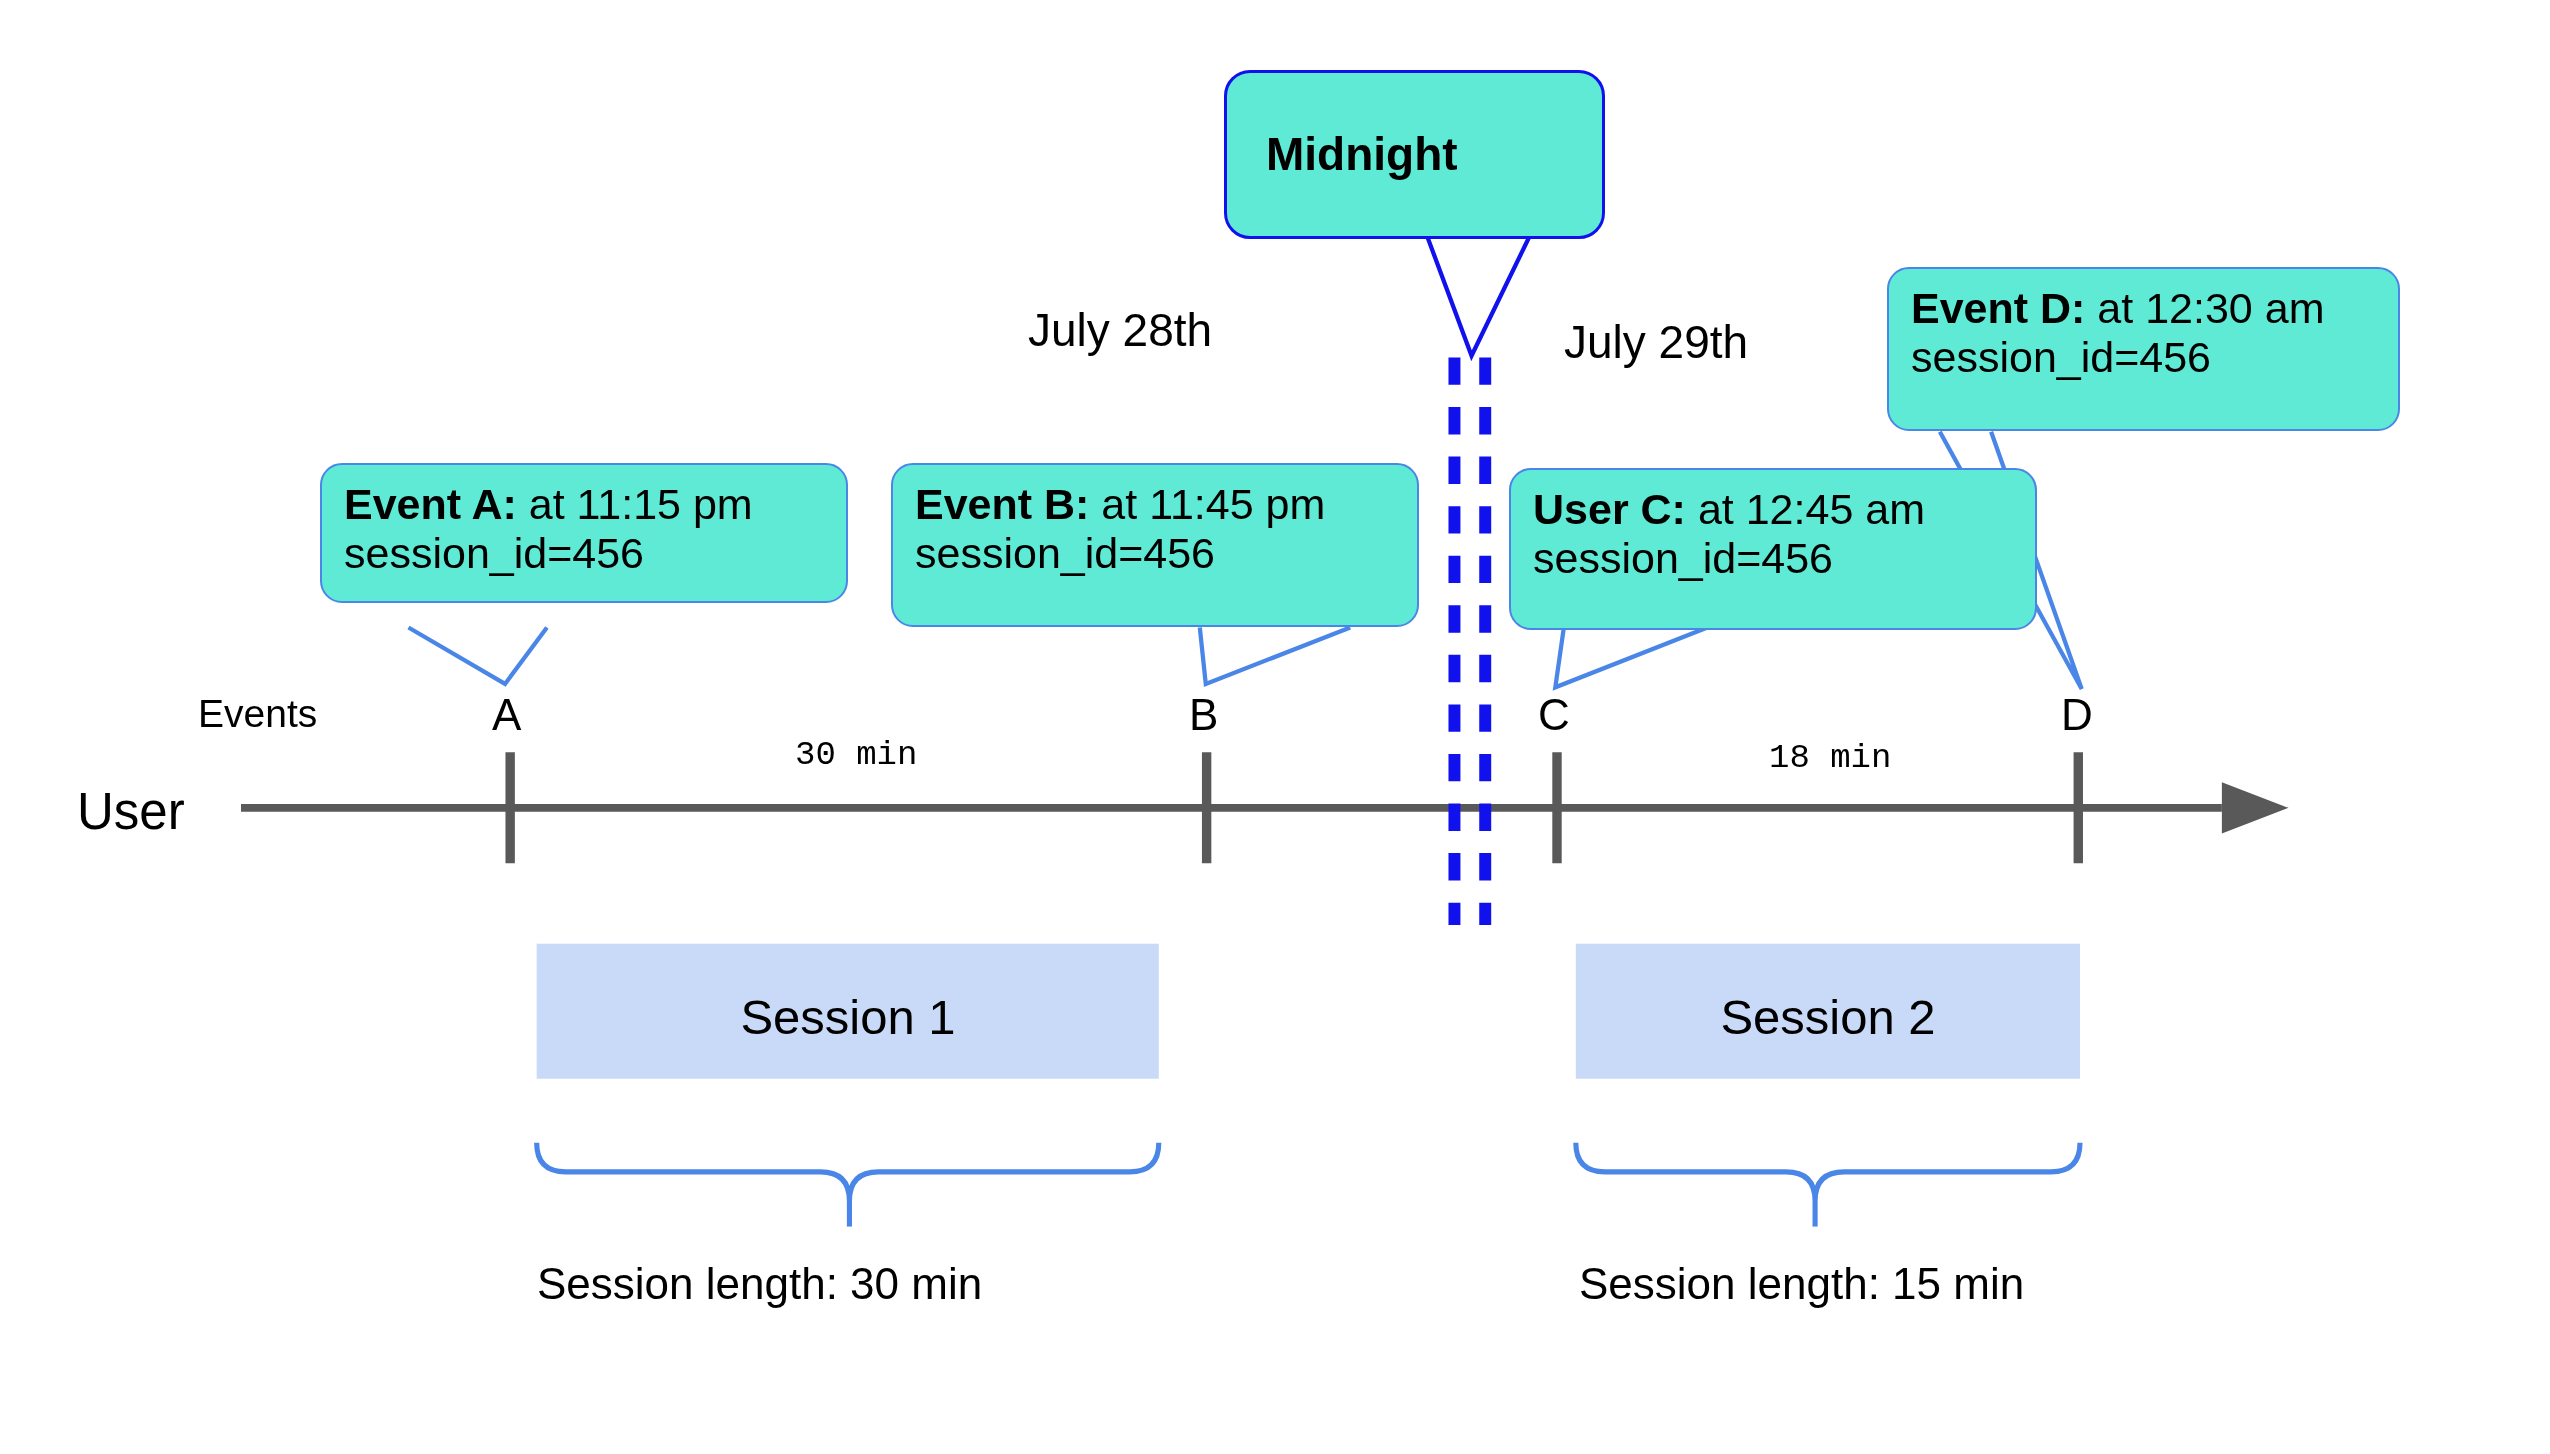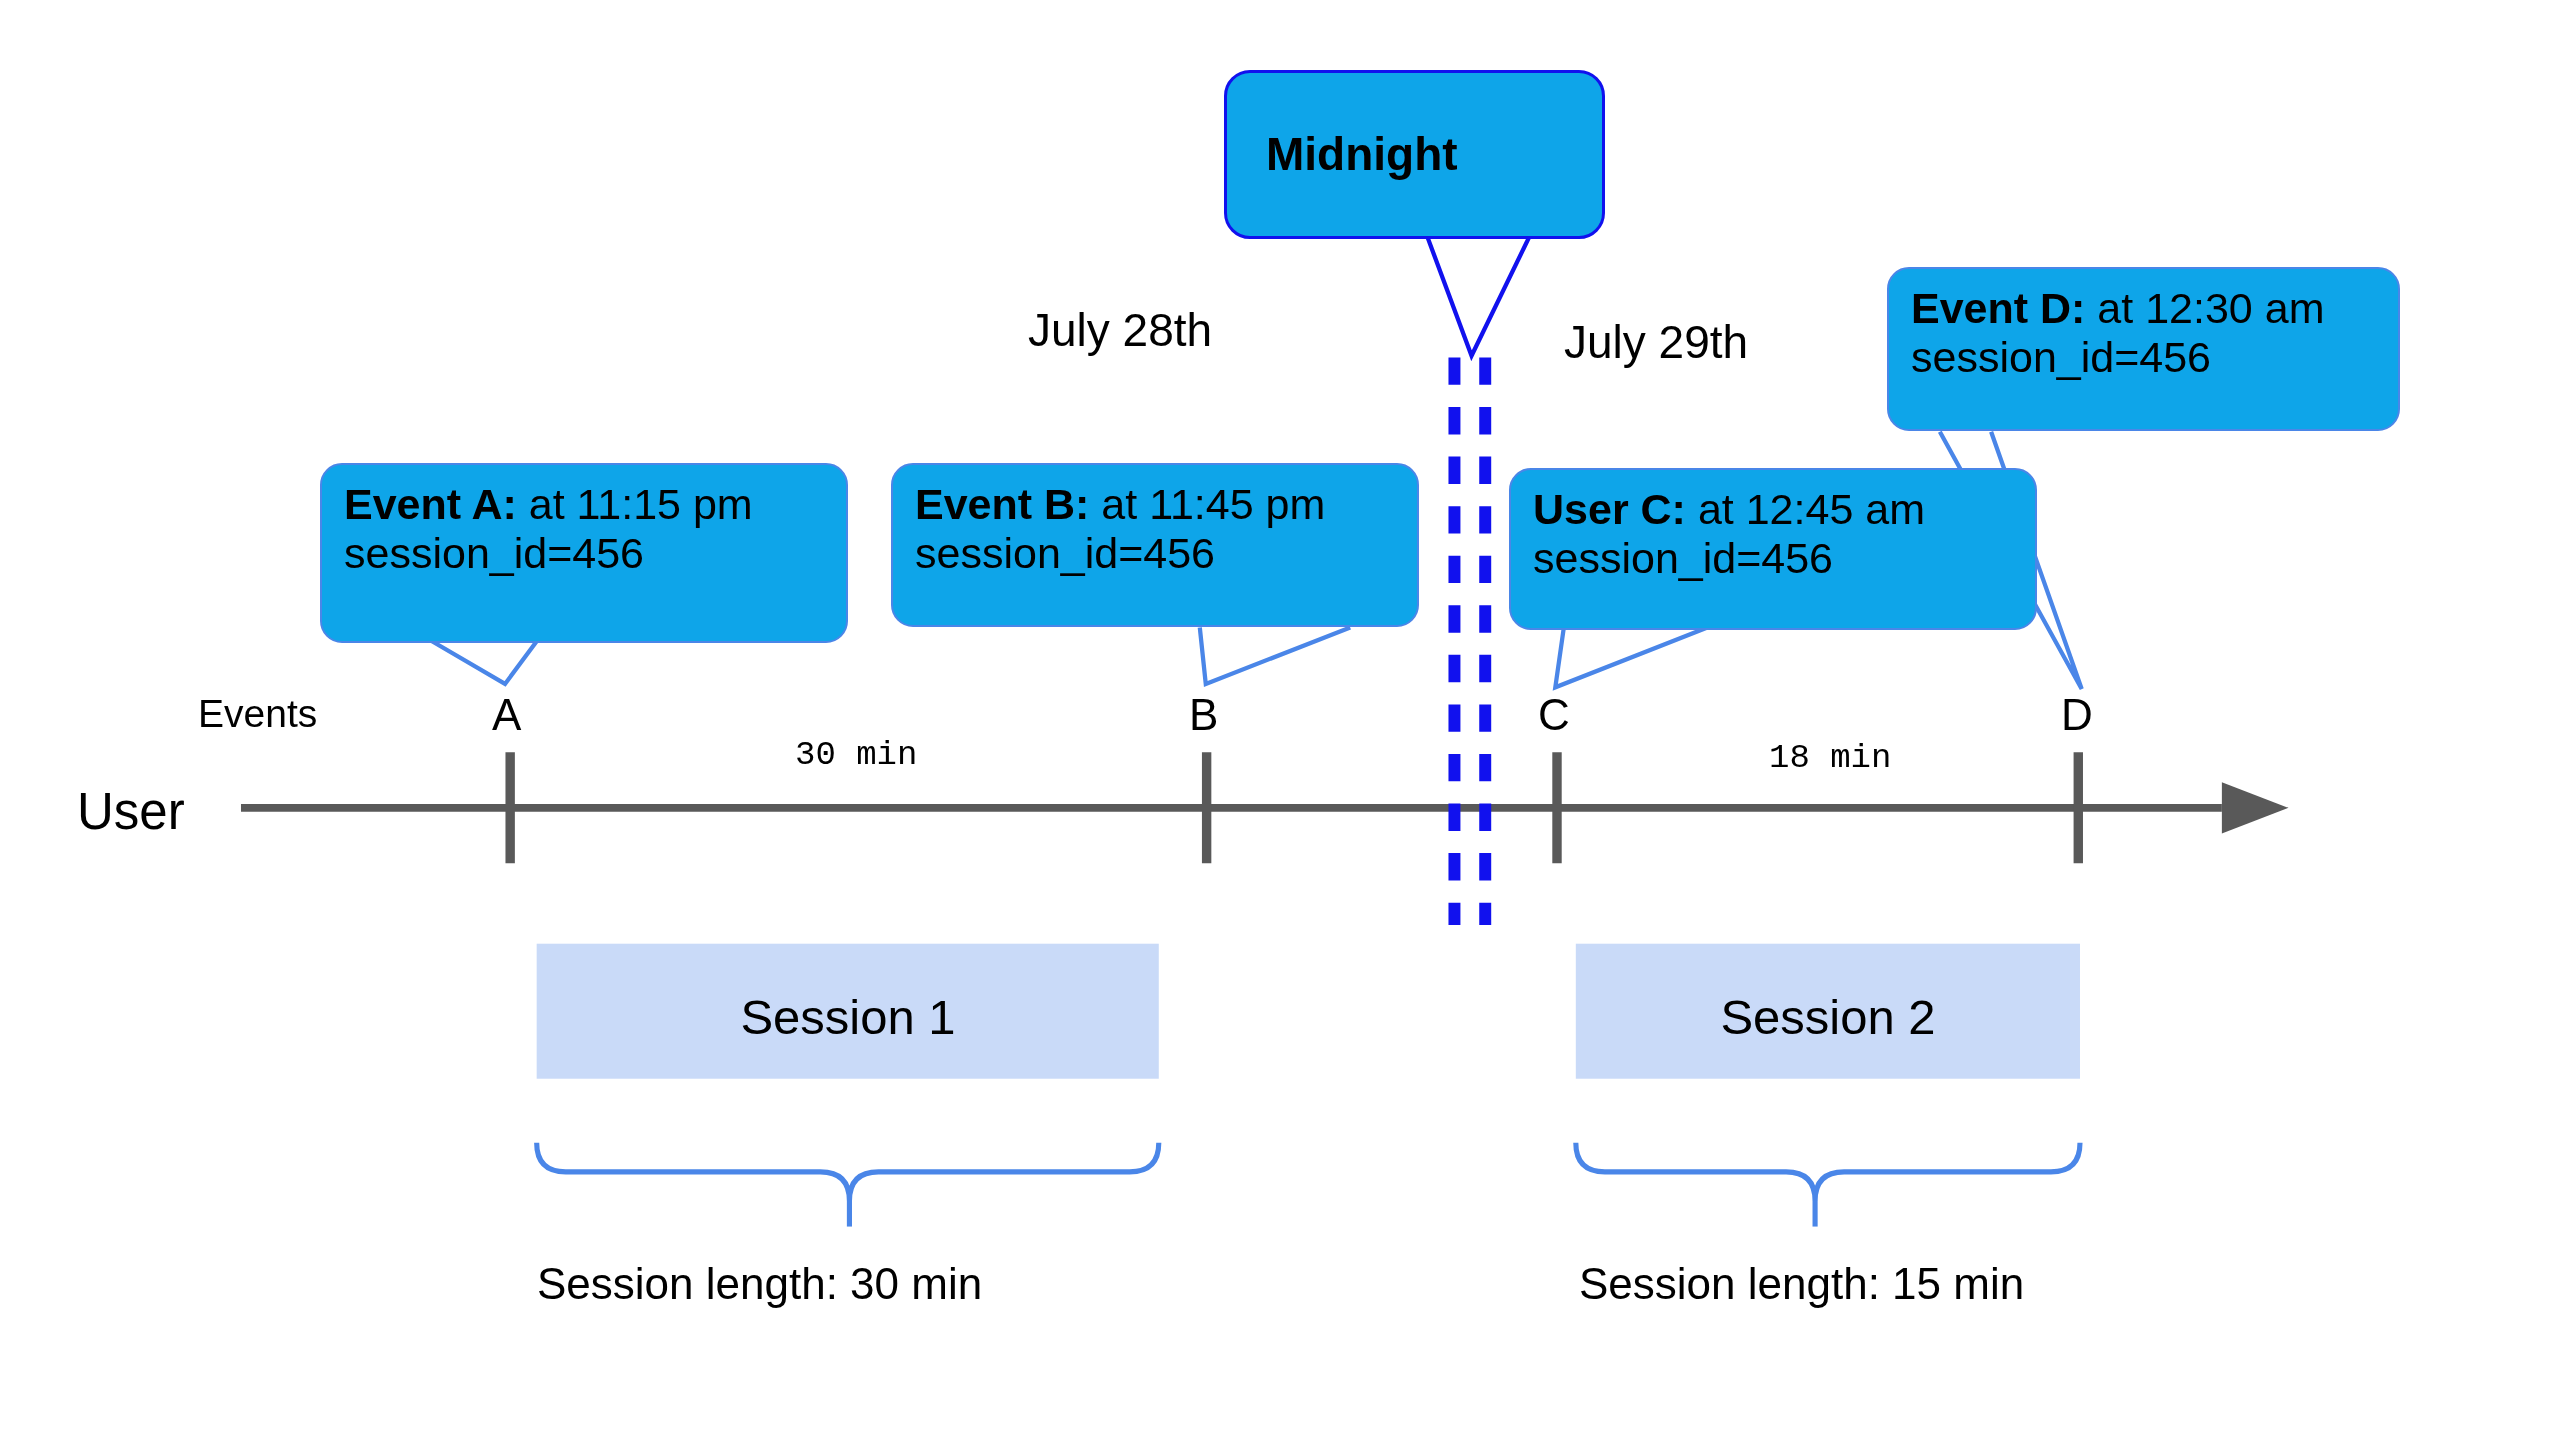--- a/index.html
+++ b/index.html
@@ -31,21 +31,21 @@
     white-space: pre;
     line-height: 1.18;
   }
 
   
   .callout {
     position: absolute;
     box-sizing: border-box;
     border: 2.6px solid #4a86e8;
     border-radius: 22px;
-    background: #0ea5e9;
+    background: #5eead4;
     padding: 15.4px 22px 17px 22px;
     font-size: 43px;
     color: #000000;
   }
   .callout.midnight {
     border: 3.4px solid #1111ee;
     border-radius: 26px;
     padding: 0;
   }
   .callout .line { display: block; }
@@ -126,21 +126,21 @@
   </div>
 
   <div class="txt t-date" style="left:1028px; top:303px;">July 28th</div>
   <div class="txt t-date" style="left:1564px; top:315px;">July 29th</div>
 
   <div class="callout" style="left:1887px; top:267px; width:513px; height:164px;">
     <span class="line"><b>Event D:</b><span> at 12:30 am</span></span>
     <span class="line">session_id=456</span>
   </div>
 
-  <div class="callout" style="left:320px; top:463px; width:528px; height:180px;">
+  <div class="callout" style="left:320px; top:463px; width:528px; height:140px;">
     <span class="line"><b>Event A:</b><span> at 11:15 pm</span></span>
     <span class="line">session_id=456</span>
   </div>
 
   <div class="callout" style="left:891px; top:463px; width:528px; height:164px;">
     <span class="line"><b>Event B:</b><span> at 11:45 pm</span></span>
     <span class="line">session_id=456</span>
   </div>
 
   <div class="callout" style="left:1509px; top:468px; width:528px; height:162px;">

